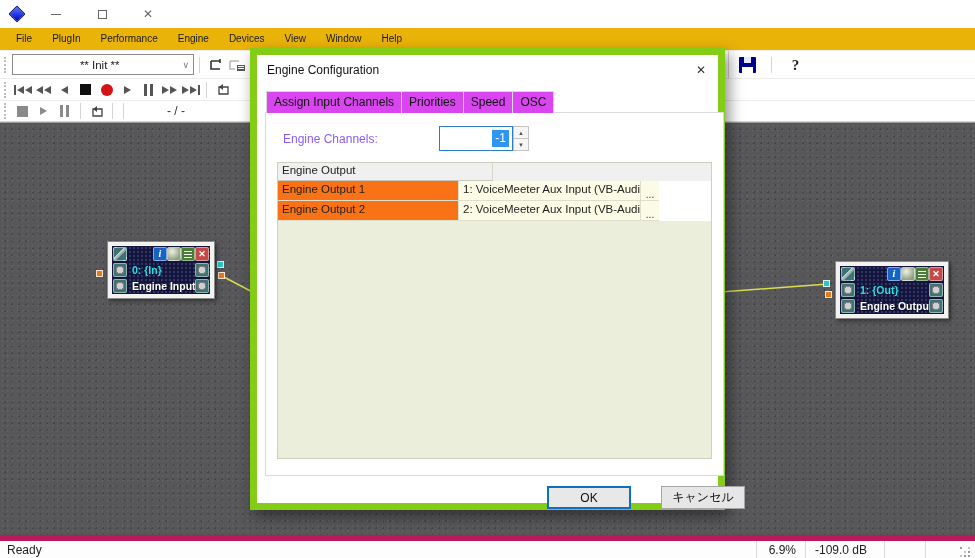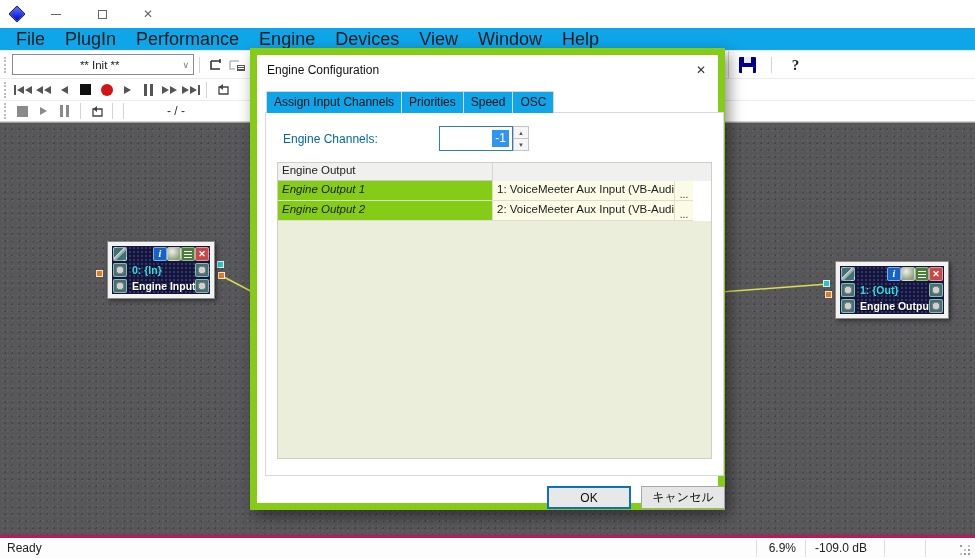--- a/index.html
+++ b/index.html
@@ -12,21 +12,21 @@
   .logo { width:12px; height:12px; margin:0 10px 0 11px;
     background:linear-gradient(135deg,#5577ff 0%,#0000cc 100%);
     border:1px solid #000a66; transform:rotate(45deg); border-radius:1px; }
   .title-text { font-size:12px; color:#5a5a5a; flex:1; white-space:nowrap; }
   .wbtns { display:flex; height:28px; }
   .wbtn { width:46px; height:28px; display:flex; align-items:center; justify-content:center; color:#666; }
   .minbar { width:10px; height:1px; background:#666; }
   .maxbox { width:9px; height:9px; border:1px solid #666; }
   .wclose { font-size:12px; }
 
-  .menubar { height:22px; display:flex; align-items:center; padding-left:6px; background:#0ea5e9; font-size:18px; color:#1a1a1a; }
+  .menubar { height:22px; display:flex; align-items:center; padding-left:6px; background:#eab308; font-size:10px; color:#1a1a1a; }
   .menu-item { padding:0 10px; height:22px; line-height:22px; }
 
   .tbrow { display:flex; align-items:center; background:#fff; border-top:1px solid #ececec; position:relative; }
   .tb1 { height:28px; }
   .tb2 { height:22px; }
   .tb3 { height:22px; border-bottom:1px solid #d6d6d6; }
   .grip { width:3px; height:16px; border-left:2px dotted #bdbdbd; margin:0 5px 0 4px; }
   .combo { width:182px; height:21px; border:1px solid #8a8a8a; background:#fff;
     display:flex; align-items:center; font-size:11.5px; color:#222; padding:0 4px;text-align:center; }
   .combo .cval { flex:1; }
@@ -86,58 +86,58 @@
   .conn.cyan { background:#2cc4c4; }
 
   
   .dialog { position:absolute; left:250px; top:48px; width:475px; height:462px; background:#fff;
     border:7px solid #84cc16; box-shadow:4px 6px 14px rgba(0,0,0,.45); z-index:10; }
   .dlg-titlebar { height:30px; display:flex; align-items:center; }
   .dlg-title { font-size:12px; color:#111; padding-left:10px; flex:1; }
   .dlg-close { width:34px; height:30px; display:flex; align-items:center; justify-content:center;
     font-size:12px; color:#333; }
   .tabs { display:flex; padding:6px 0 0 9px; position:relative; z-index:2; }
-  .tab { font-size:12px; color:#111; padding:3px 7px 4px 7px; background:#0ea5e9;
+  .tab { font-size:12px; color:#111; padding:3px 7px 4px 7px; background:#d946ef;
     border:1px solid #d9d9d9; border-bottom:none; margin-right:0; }
   .tab + .tab { border-left:none; }
   .tab.active { background:#fff; position:relative; top:-2px; padding-top:5px;
     border-left:1px solid #d9d9d9; margin-bottom:-1px; }
   .tabpage { position:absolute; left:8px; top:57px; width:459px; height:364px;
     border:1px solid #d9d9d9; background:#fff; z-index:1; }
-  .ec-label { position:absolute; left:17px; top:19px; font-size:12px; color:#0369a1; }
+  .ec-label { position:absolute; left:17px; top:19px; font-size:12px; color:#8b5cf6; }
   .ec-input { position:absolute; left:173px; top:13px; width:74px; height:25px;
     border:1px solid #2d7dc6; background:#fff; display:flex; align-items:center; justify-content:flex-end; padding-right:3px; }
   .ec-sel { background:#3095f0; color:#fff; font-size:12px; padding:0 3px; line-height:17px; }
   .spinner { position:absolute; left:247px; top:13px; width:16px; height:25px; display:flex; flex-direction:column; }
   .spin { flex:1; border:1px solid #c4c4c4; background:#f6f6f6; font-size:6px; color:#555;
     display:flex; align-items:center; justify-content:center; }
   .spin + .spin { border-top:none; }
 
   .grid { position:absolute; left:11px; top:49px; width:435px; border:1px solid #cfcfc2; }
   .g-head { display:flex; height:18px; background:#f0f0f0; }
   .g-hcell { font-size:11.5px; color:#222; padding:1px 4px; border-right:1px solid #d6d6cc; border-bottom:1px solid #c9c9bf; }
   .g-row { display:flex; height:20px; }
-  .g-c1 { width:215px; background:#84cc16; border-right:1px solid #dedecf; border-bottom:1px solid #dedecf;
-    font-size:11.5px; color:#222; padding:2px 4px;font-style:italic; }
+  .g-c1 { width:181px; background:#f97316; border-right:1px solid #dedecf; border-bottom:1px solid #dedecf;
+    font-size:11.5px; color:#222; padding:2px 4px; }
   .g-c2 { width:182px; background:#fcfce6; border-right:1px solid #dedecf; border-bottom:1px solid #dedecf;
     font-size:11.5px; color:#222; padding:2px 4px; white-space:nowrap; overflow:hidden; }
   .g-act { width:18px; background:#fcfce6; border-bottom:1px solid #dedecf; font-size:10px; color:#333;
     display:flex; align-items:flex-end; justify-content:center; line-height:10px; }
   .g-hc1 { width:215px; }
   .g-hc2 { width:200px; border-right:none; }
   .g-empty { height:237px; background:#ebeeda; }
 
   .btn { position:absolute; width:84px; height:23px; font-size:12px; color:#111;
     display:flex; align-items:center; justify-content:center; }
   .btn-ok { left:290px; top:431px; background:#e8e8e8; border:2px solid #1070c0; }
-  .btn-cancel { left:384px; top:431px; background:#e6e6e6; border:1px solid #a6a6a6; }
+  .btn-cancel { left:404px; top:431px; background:#e6e6e6; border:1px solid #a6a6a6; }
 
   
   .statusbar { position:absolute; left:0; bottom:0; width:975px; height:23px; background:#fdfdfd;
-    border-top:3px solid #be185d; display:flex; align-items:center; font-size:12px; color:#222; }
+    border-top:6px solid #be185d; display:flex; align-items:center; font-size:12px; color:#222; }
   .sb-status { padding-left:7px; flex:1; }
   .sb-sep { width:1px; height:17px; background:#dcdcdc; }
   .sb-pane { height:23px; display:flex; align-items:center; }
   .sb-cpu { width:48px; justify-content:flex-end; padding-right:9px; }
   .sb-level { width:78px; padding-left:9px; }
   .sb-blank1 { width:40px; }
   .sb-blank2 { width:34px; }
   .rgrip { width:12px; height:12px; margin:6px 3px 0 0; position:relative; }
   .rgrip::before { content:""; position:absolute; width:2px; height:2px; background:#9a9a9a;
     left:0; top:0; box-shadow:8px 8px #9a9a9a, 4px 8px #9a9a9a, 8px 4px #9a9a9a, 0 8px #c4c4c4, 8px 0 #c4c4c4, 4px 4px #c4c4c4; }

